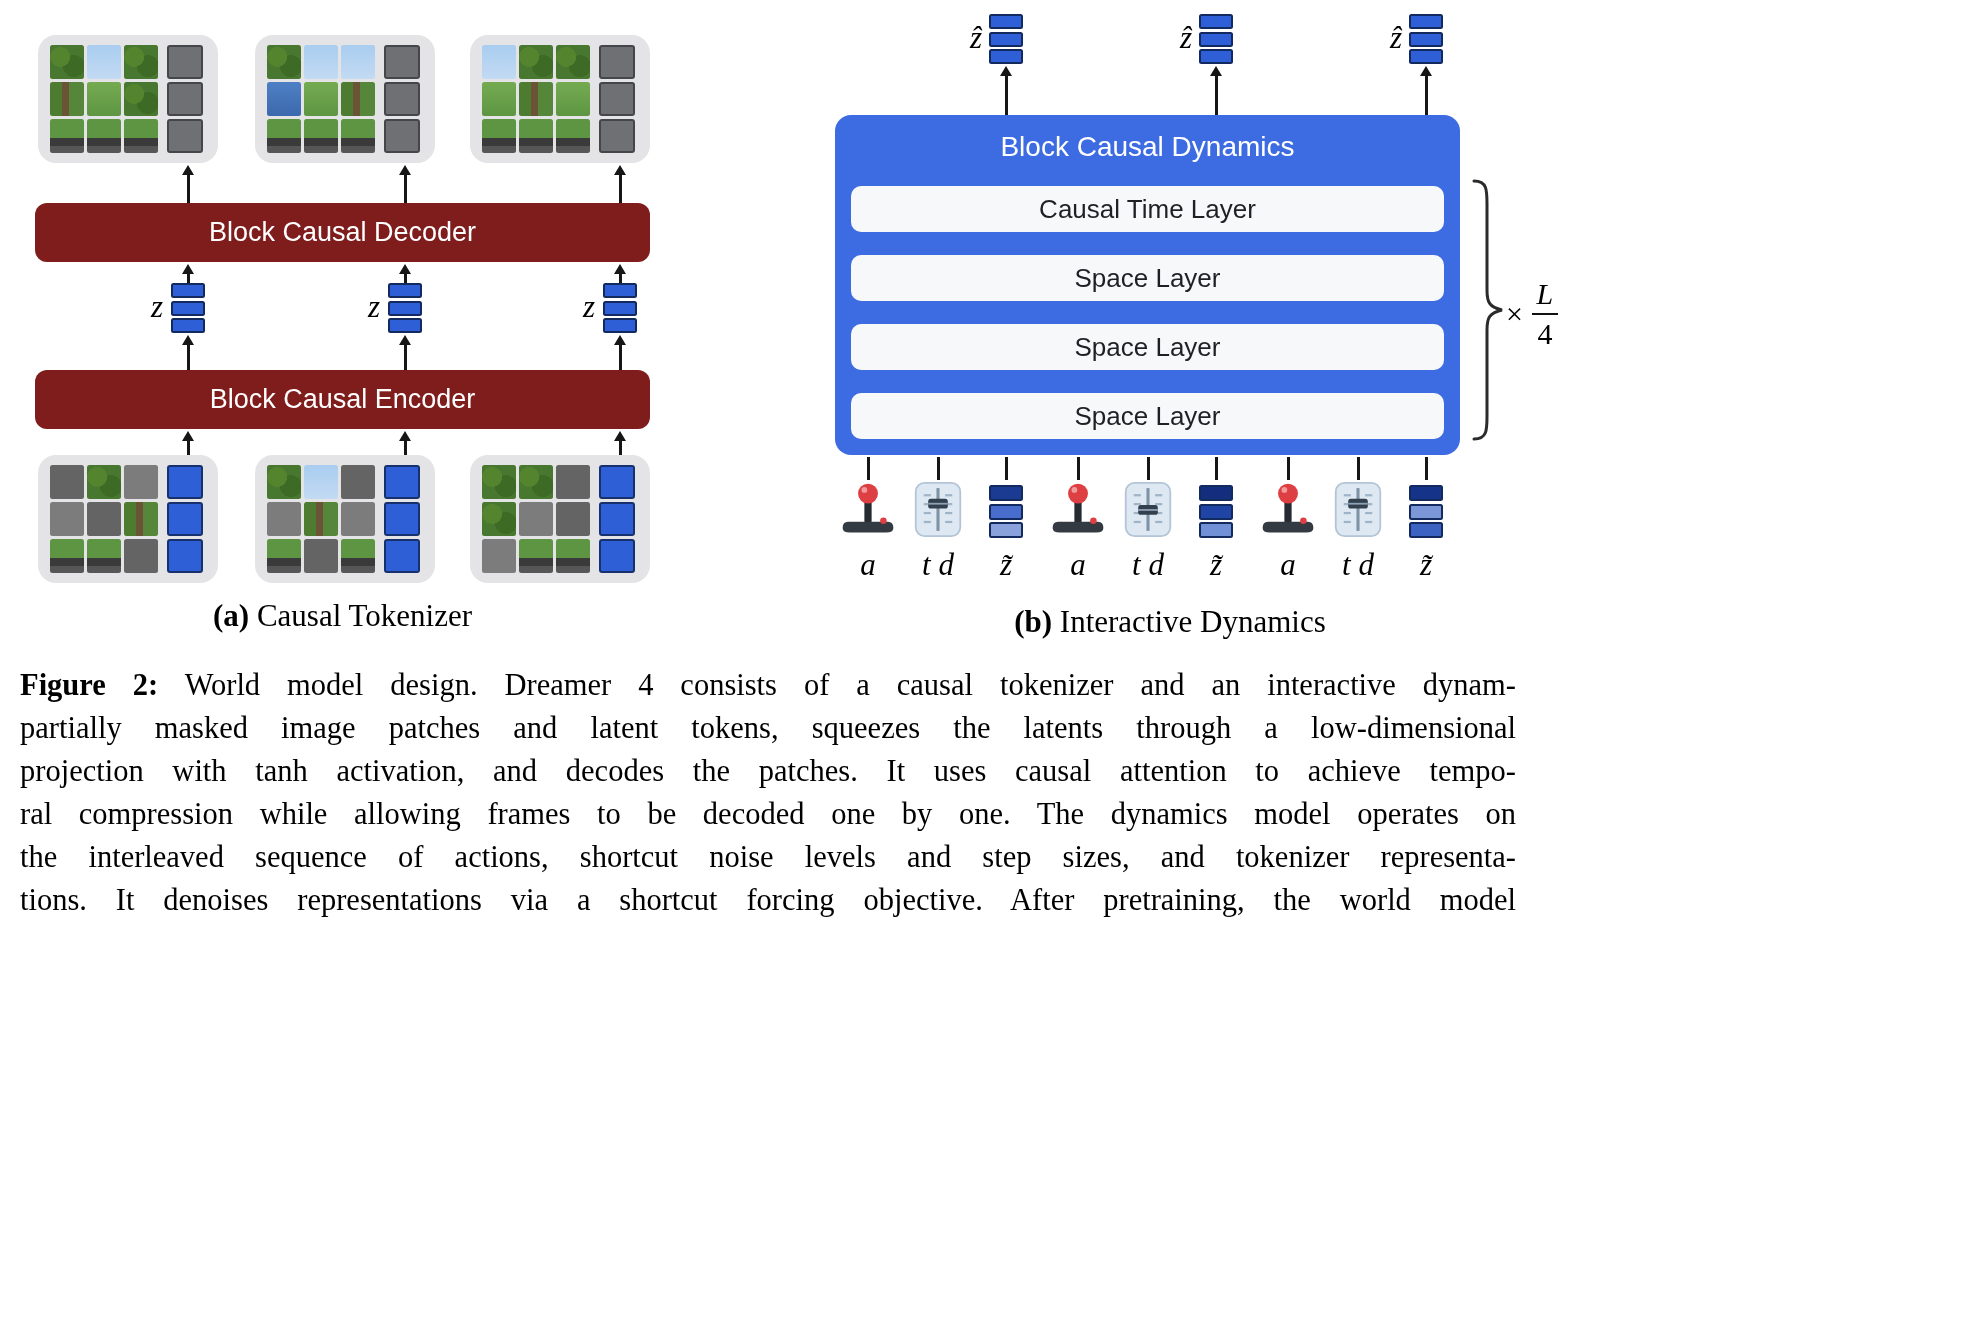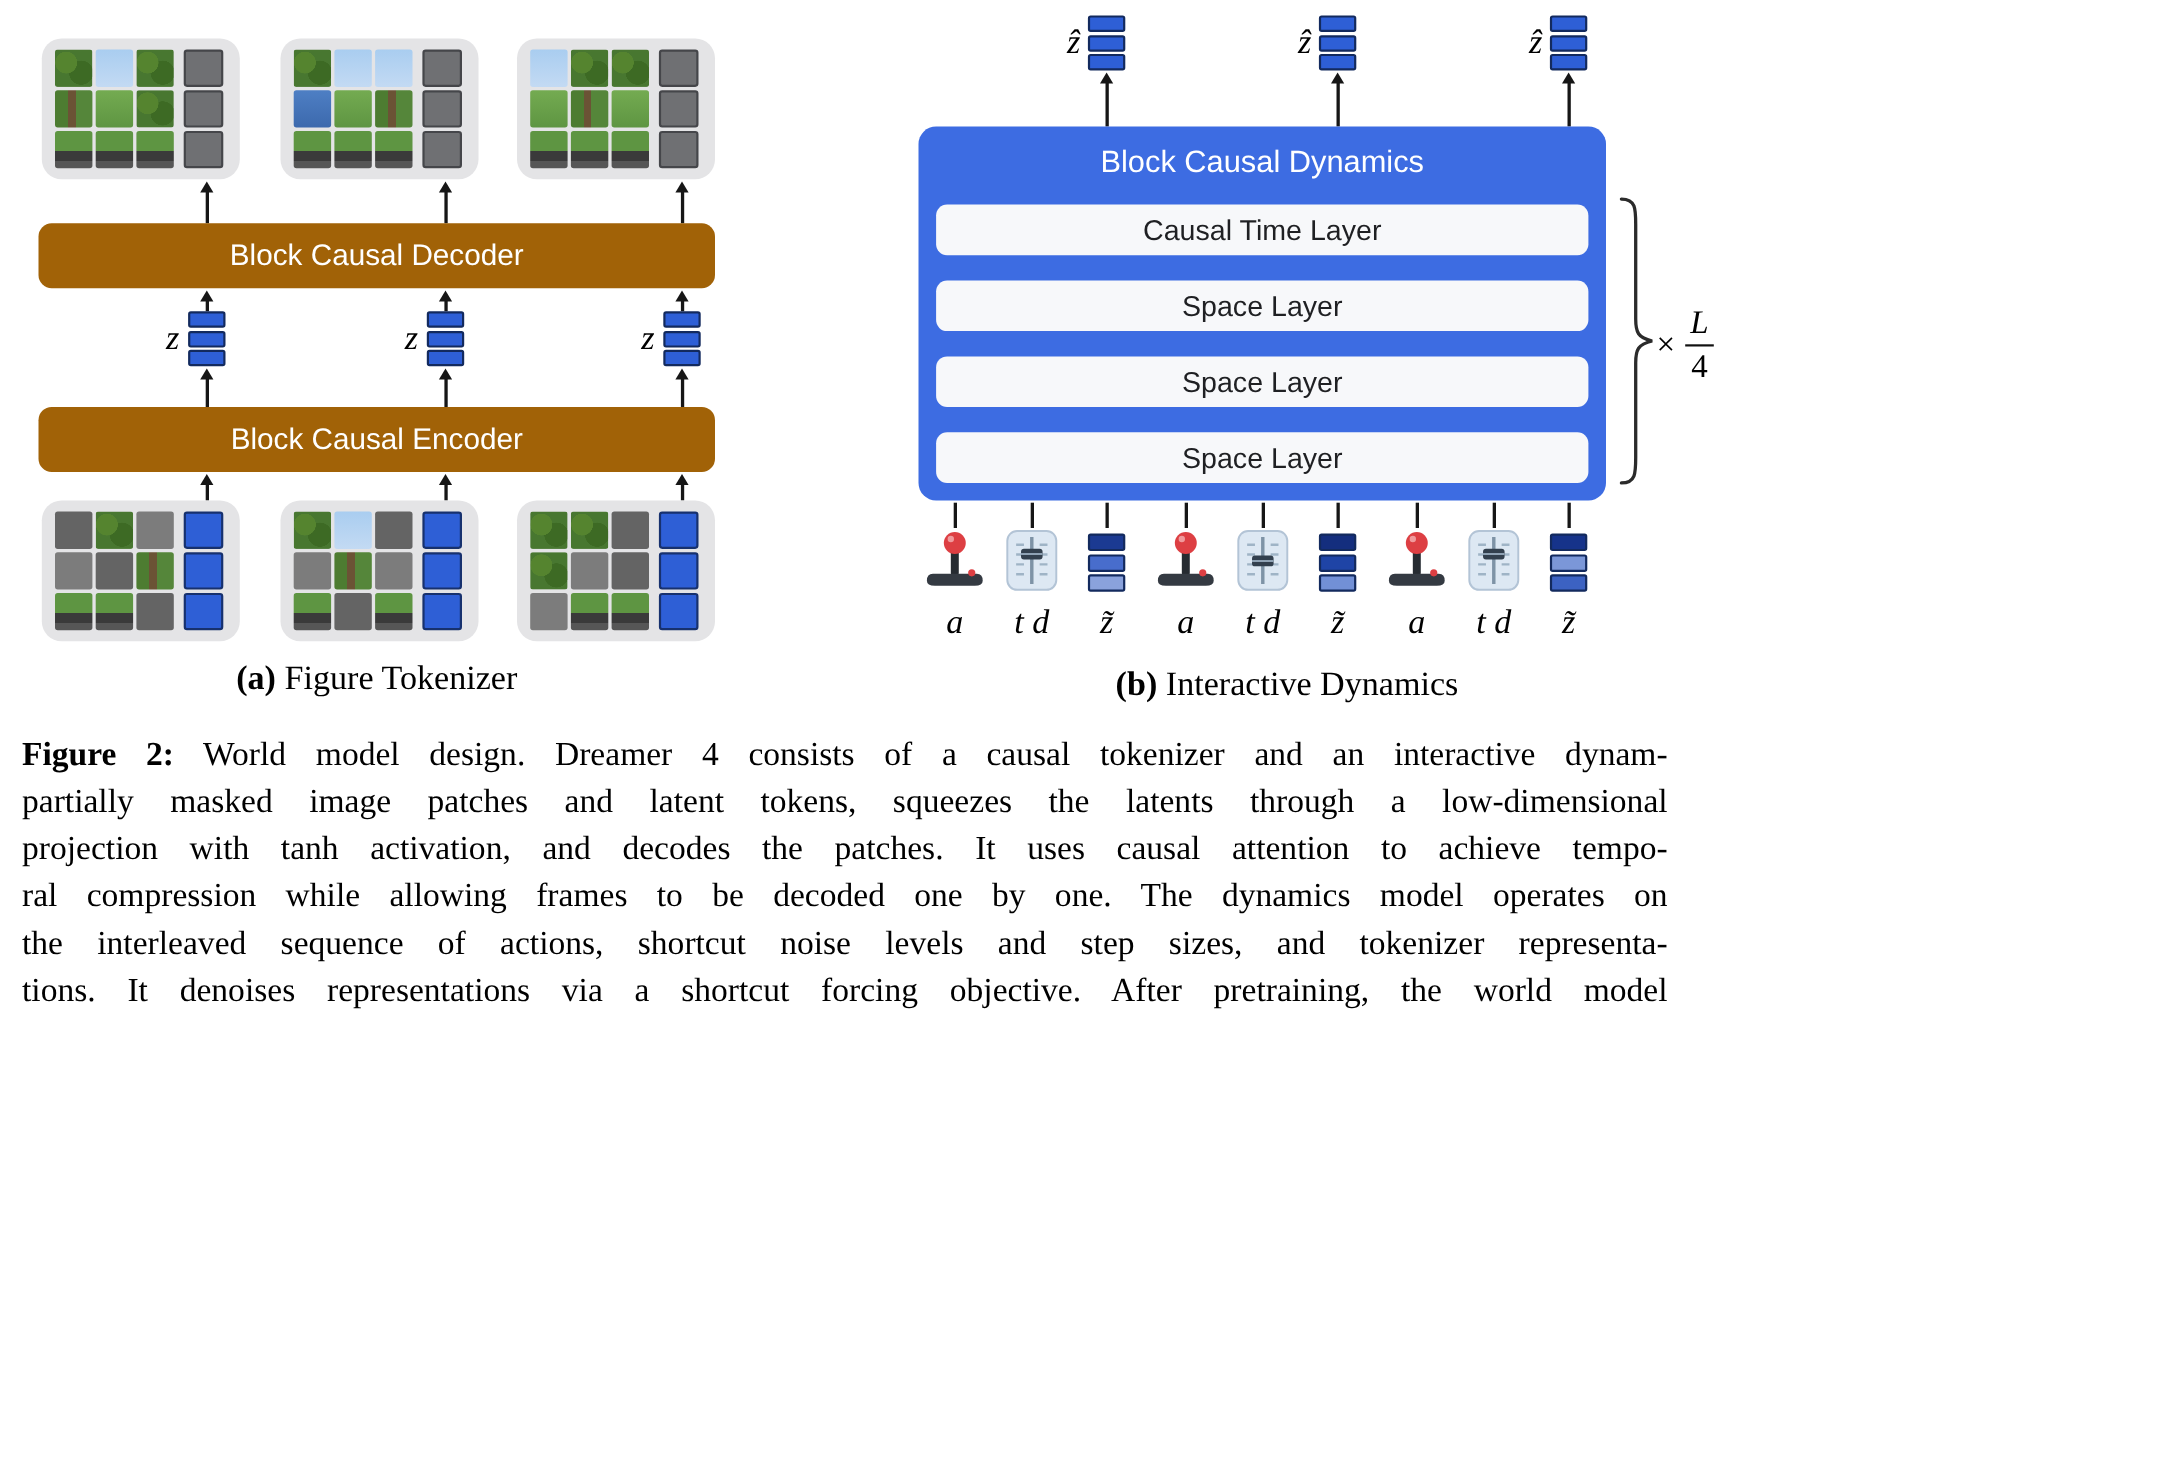--- a/index.html
+++ b/index.html
@@ -24,21 +24,21 @@
   .c-grass{background:linear-gradient(180deg,#74ab51,#5e9542);}
   .c-water{background:linear-gradient(180deg,#4e7fc4,#3c69ad);}
   .c-hud{background:linear-gradient(180deg,#5e9542 0 55%,#3a3a3a 55% 80%,#565656 80%);}
   .c-mask{background:#7c7c7c;}
   .c-maskd{background:#646464;}
   .c-glat{background:#6f7073;border:2.5px solid #45464a;border-radius:3px;}
   .c-blat{background:#2e5fd6;border:2.5px solid #17316e;border-radius:3px;}
   .tokc{border:2.5px solid #132a5e;}
 
   
-  .bar{position:absolute;background:#a16207;border-radius:12px;color:#fff;
+  .bar{position:absolute;background:#7f1d1d;border-radius:12px;color:#fff;
        display:flex;align-items:center;justify-content:center;font-size:27px;}
   .dynbox{position:absolute;background:#3d6ce2;border-radius:16px;}
   .dyntitle{text-align:center;color:#fff;font-size:28px;margin-top:16px;}
   .layer{position:absolute;left:16px;width:593px;height:46px;background:#f7f8fa;border-radius:10px;
          display:flex;align-items:center;justify-content:center;font-size:26px;color:#1f2023;}
 
   
   .arr{position:absolute;width:3px;background:#161616;}
   .arr::before{content:"";position:absolute;top:-9px;left:50%;transform:translateX(-50%);
                border-left:6.5px solid transparent;border-right:6.5px solid transparent;
@@ -221,21 +221,21 @@
         </div>
       <div class="col3">
           <div class="gc c-blat"></div>
           <div class="gc c-blat"></div>
           <div class="gc c-blat"></div>
         </div>
     </div>
 
     <div class="subcap" style="left:35px;top:598px;width:615px;">
       <span class="tag">(a)</span>
-      <span>Figure Tokenizer</span>
+      <span>Causal Tokenizer</span>
     </div>
   </div>
 
   <div>
 
     <div class="zlab" style="left:948px;top:20px;width:34px;">ẑ</div>
     <div class="stack3" style="left:989px;top:14px;">
         <div class="gc tokc" style="background: rgb(46, 95, 214);"></div>
         <div class="gc tokc" style="background: rgb(46, 95, 214);"></div>
         <div class="gc tokc" style="background: rgb(46, 95, 214);"></div>

